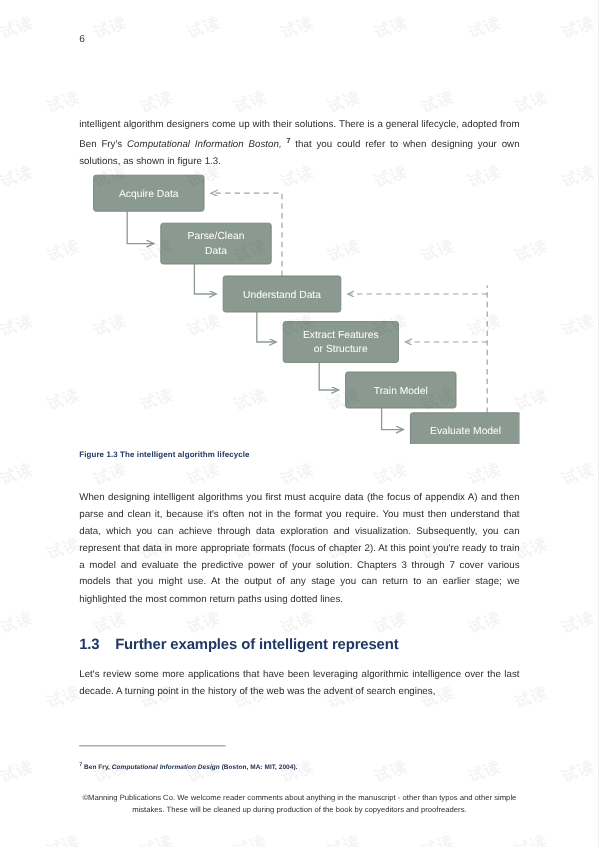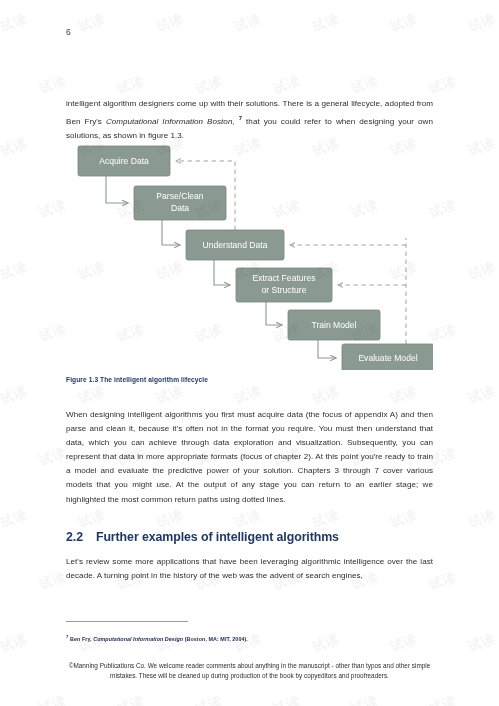--- a/index.html
+++ b/index.html
@@ -318,21 +318,21 @@
       </svg>
     </div>
 
     <div class="fig-caption">Figure 1.3 The intelligent algorithm lifecycle</div>
 
     <div class="body-col" style="top:408px;">
       <p class="body">When designing intelligent algorithms you first must acquire data (the focus of appendix A) and then parse and clean it, because it's often not in the format you require. You must then understand that data, which you can achieve through data exploration and visualization. Subsequently, you can represent that data in more appropriate formats (focus of chapter 2). At this point you're ready to train a model and evaluate the predictive power of your solution. Chapters 3 through 7 cover various models that you might use. At the output of any stage you can return to an earlier stage; we highlighted the most common return paths using dotted lines.</p>
     </div>
 
     <div class="heading">
-      <span class="num">2.2</span><span>Further examples of intelligent algorithms</span>
+      <span class="num">1.3</span><span>Further examples of intelligent represent</span>
     </div>
 
     <div class="body-col" style="top:555px;">
       <p class="body">Let's review some more applications that have been leveraging algorithmic intelligence over the last decade. A turning point in the history of the web was the advent of search engines,</p>
     </div>
 
     <div class="fn-rule"></div>
     <div class="footnote"><sup>7</sup> <span>Ben Fry, </span><i>Computational Information Design</i><span> (Boston, MA: MIT, 2004).</span></div>
 
     <div class="footer">©Manning Publications Co. We welcome reader comments about anything in the manuscript - other than typos and other simple mistakes. These will be cleaned up during production of the book by copyeditors and proofreaders.</div>

